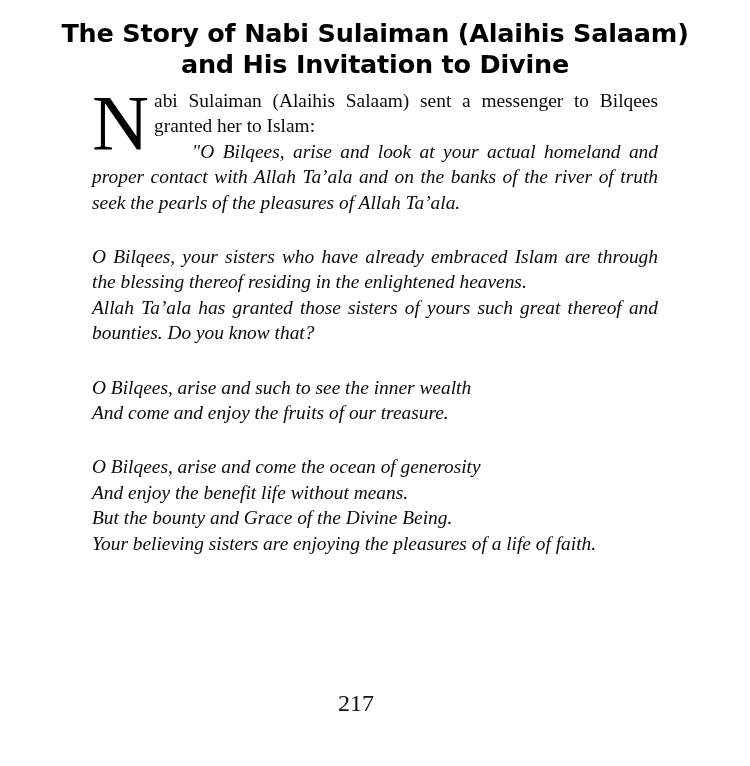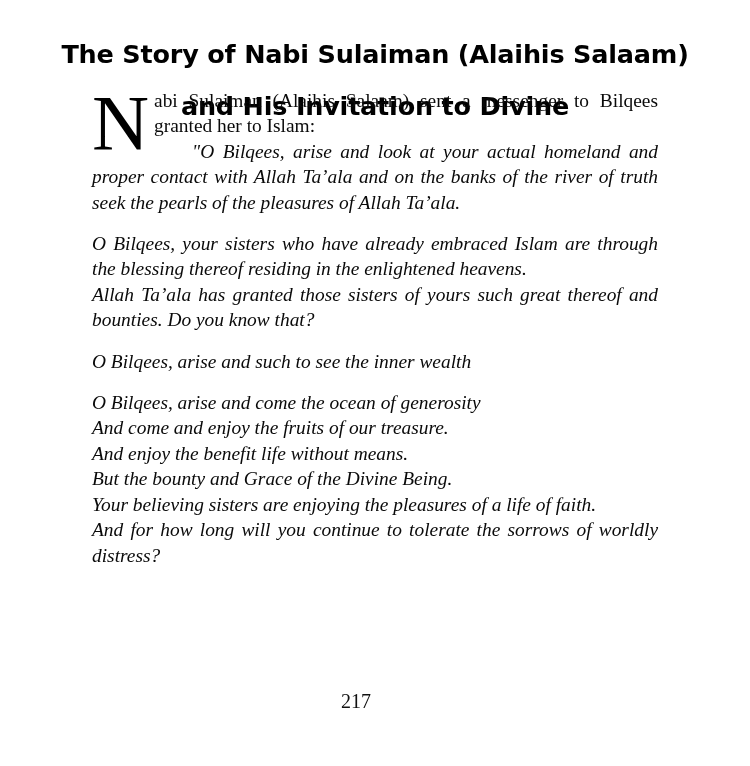--- a/index.html
+++ b/index.html
@@ -44,21 +44,20 @@
     text-align: center;
   }
   .title-line {
     font-family: "DejaVu Sans", "Liberation Sans", sans-serif;
     font-weight: bold;
     font-size: 25.5px;
     line-height: 31px;
     letter-spacing: -0.2px;
     color: #000000;
     white-space: nowrap;
-    margin-top: 21px;
   }
 
   
   .body-column {
     position: absolute;
     top: 88px;
     left: 92px;
     width: 566px;
   }
 
@@ -70,21 +69,21 @@
     line-height: 25.4px;
     color: #0a0a0a;
   }
   .para.italic {
     font-style: italic;
   }
   .para.roman {
     font-style: normal;
   }
   
-  .gap-lg { margin-top: 16px; }
+  .gap-lg { margin-top: 29px; }
   .gap-sm { margin-top: 0px; }
 
   
   .dropcap {
     float: left;
     font-family: "Liberation Serif", "DejaVu Serif", serif;
     font-style: normal;
     font-weight: normal;
     font-size: 79px;
     line-height: 64px;
@@ -98,21 +97,21 @@
     text-indent: 38px;
   }
 
   
   .page-number {
     position: absolute;
     top: 690px;
     left: 0;
     width: 712px;
     text-align: center;
-    font-size: 20px;
+    font-size: 24px;
     color: #111111;
     font-style: normal;
   }
 </style>
 </head>
 <body>
 
 <div class="page-top-cut">………………………</div>
 
 <div class="title-block">
@@ -128,28 +127,27 @@
 
   <p class="para italic quote-open gap-sm">"O Bilqees, arise and look at your actual homeland and proper contact with Allah Ta’ala and on the banks of the river of truth seek the pearls of the pleasures of Allah Ta’ala.</p>
 
   <p class="para italic gap-lg">O Bilqees, your sisters who have already embraced Islam are through the blessing thereof residing in the enlightened heavens.</p>
 
 
   <p class="para italic gap-sm">Allah Ta’ala has granted those sisters of yours such great thereof and bounties. Do you know that?</p>
 
   <p class="para italic gap-lg">O Bilqees, arise and such to see the inner wealth</p>
 
+  <p class="para italic gap-sm">And come and enjoy the fruits of our treasure.</p>
+
   <p class="para italic gap-lg">O Bilqees, arise and come the ocean of generosity</p>
-
-  <p class="para italic gap-sm">And come and enjoy the fruits of our treasure.</p>
 
   <p class="para italic gap-sm">And enjoy the benefit life without means.</p>
 
 
   <p class="para italic gap-sm">But the bounty and Grace of the Divine Being.</p>
 
   <p class="para italic gap-sm">Your believing sisters are enjoying the pleasures of a life of faith.</p>
 
-  <p class="para italic gap-sm">And for how long will you continue to tolerate the sorrows of worldly distress?</p>
 
 </div>
 
 <div class="page-number">217</div>
 
 </body></html>

